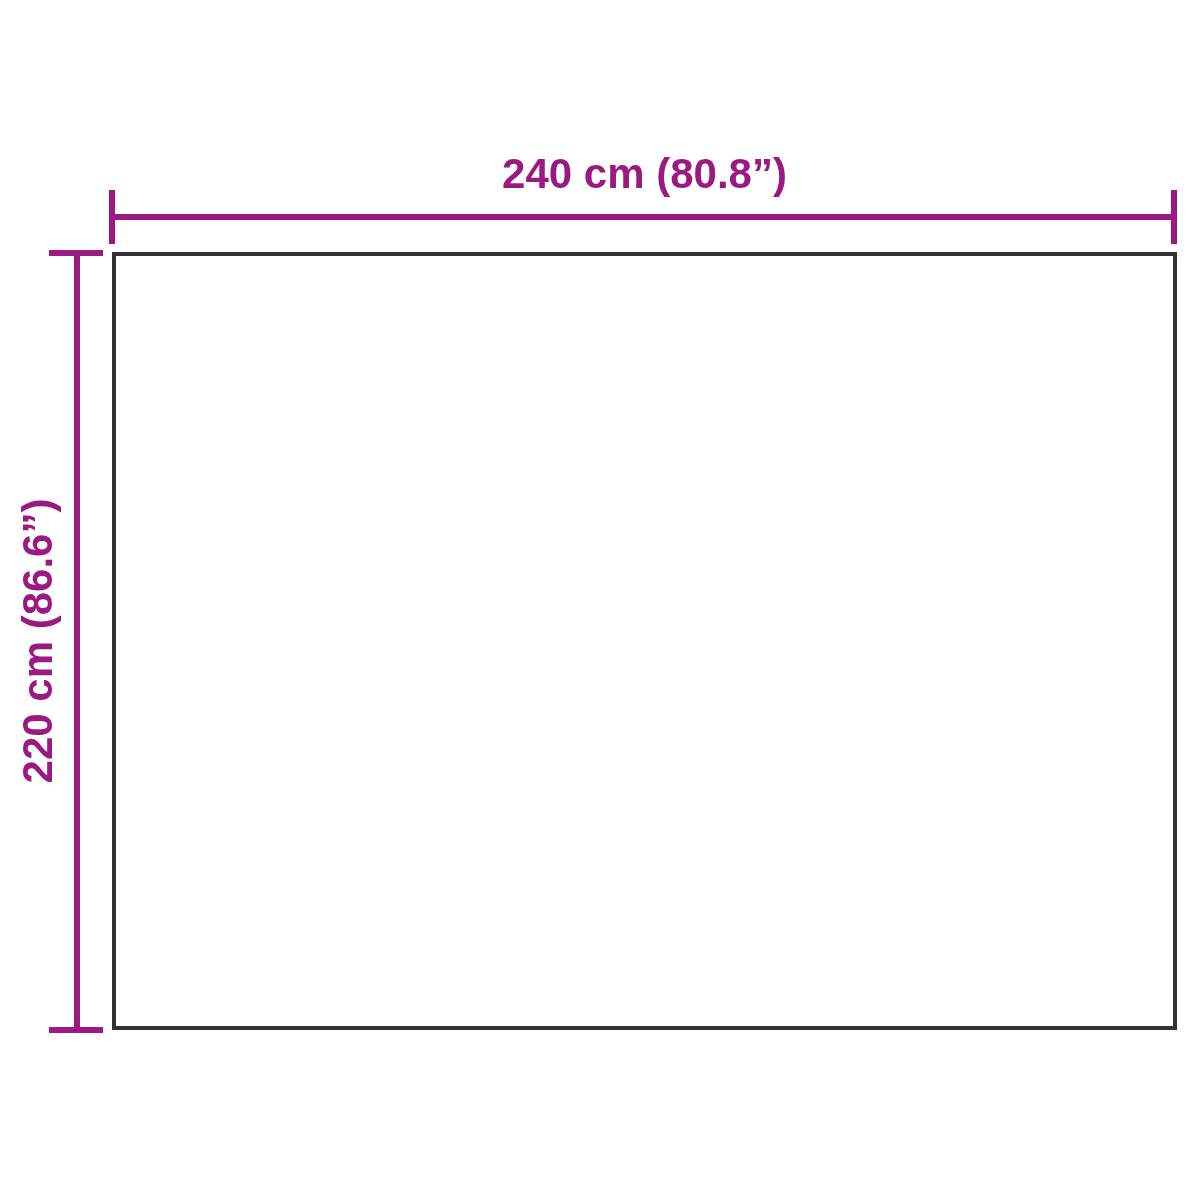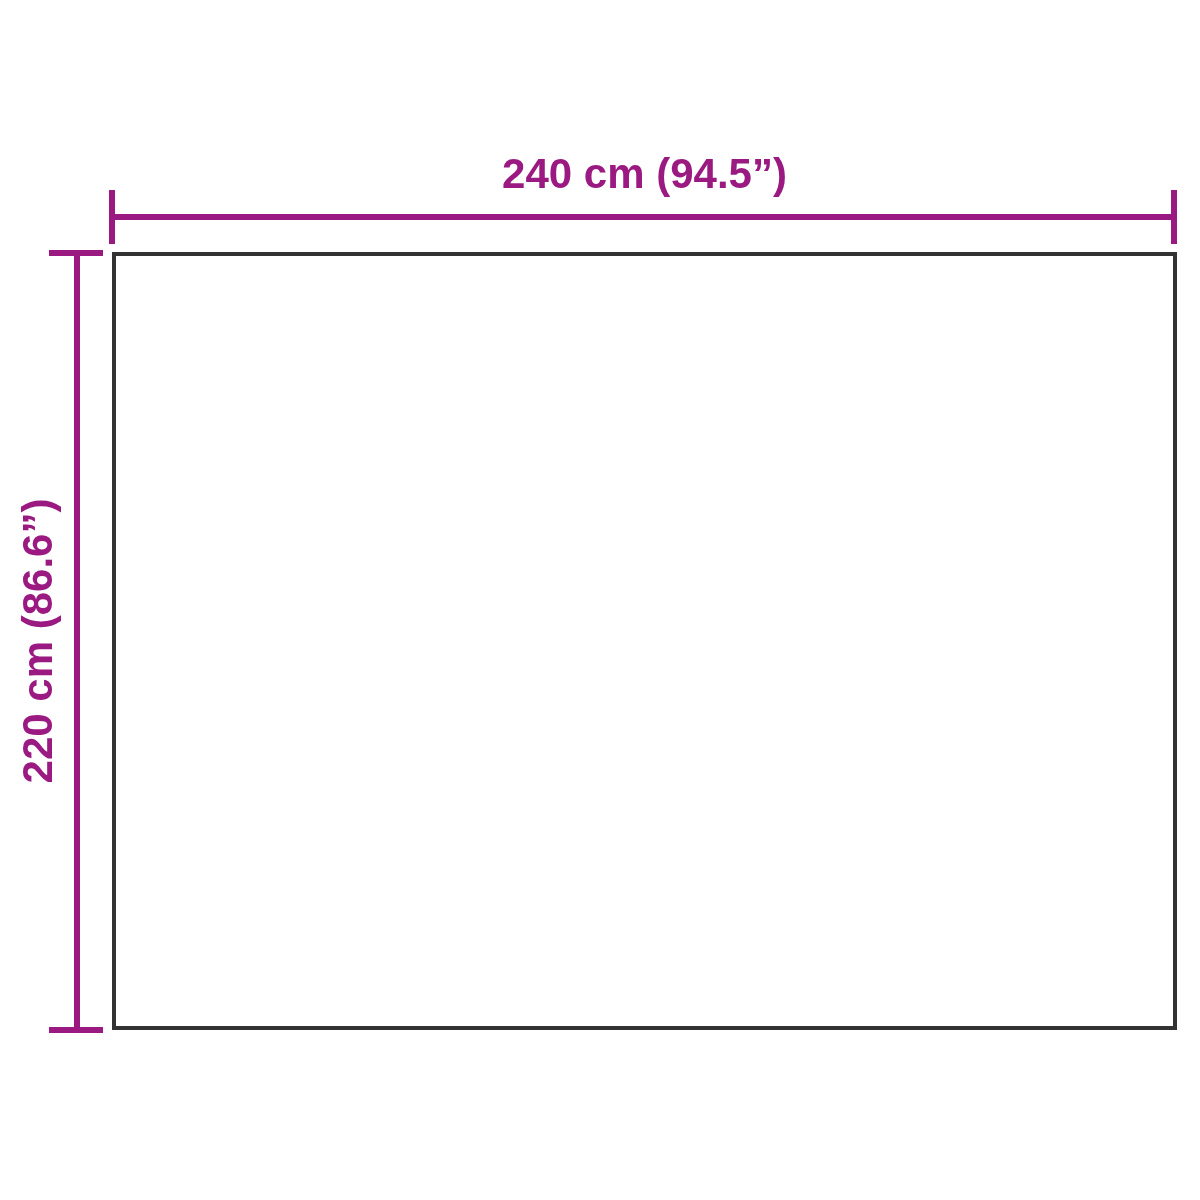--- a/index.html
+++ b/index.html
@@ -58,20 +58,20 @@
 </head>
 <body>
 
 <div class="canvas">
 
   <div class="outline"></div>
 
   <div class="dim h-line"></div>
   <div class="dim h-tick-left"></div>
   <div class="dim h-tick-right"></div>
-  <div class="dim-label w-label">240 cm (94.5”)</div>
+  <div class="dim-label w-label">240 cm (80.8”)</div>
 
   <div class="dim v-line"></div>
   <div class="dim v-tick-top"></div>
   <div class="dim v-tick-bottom"></div>
   <div class="dim-label h-label">220 cm (86.6”)</div>
 
 </div>
 
 </body></html>

